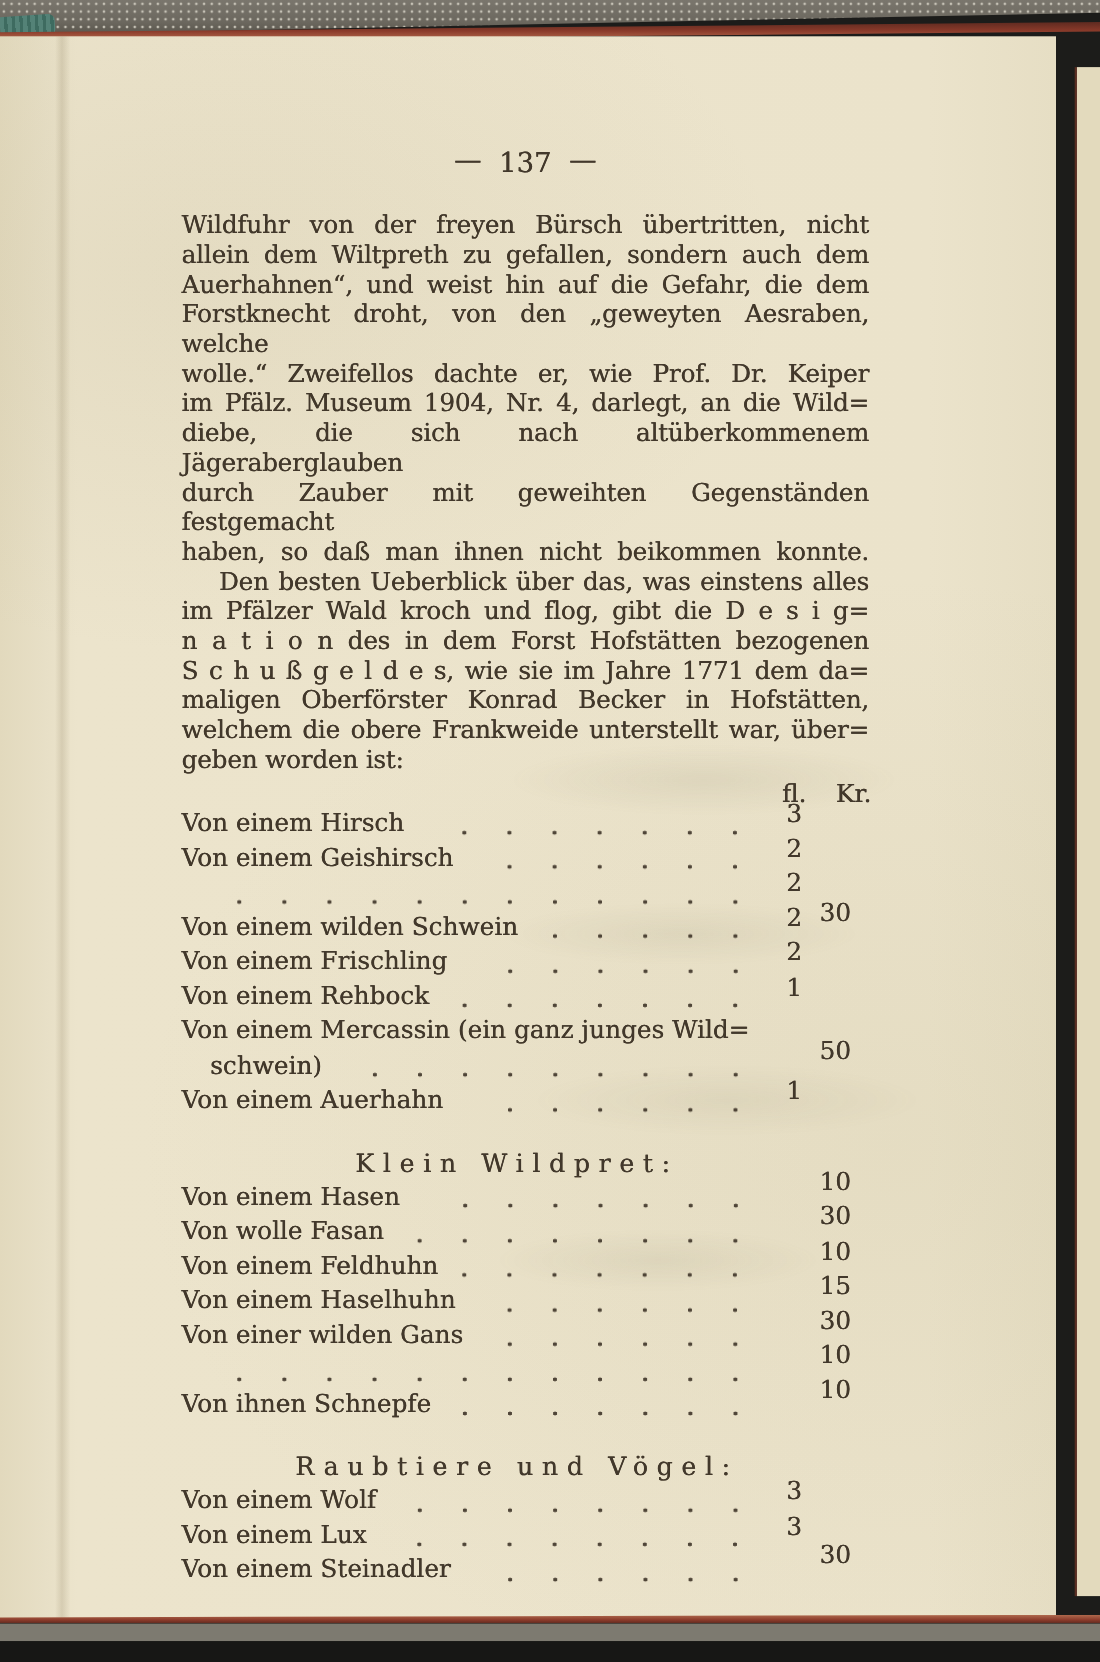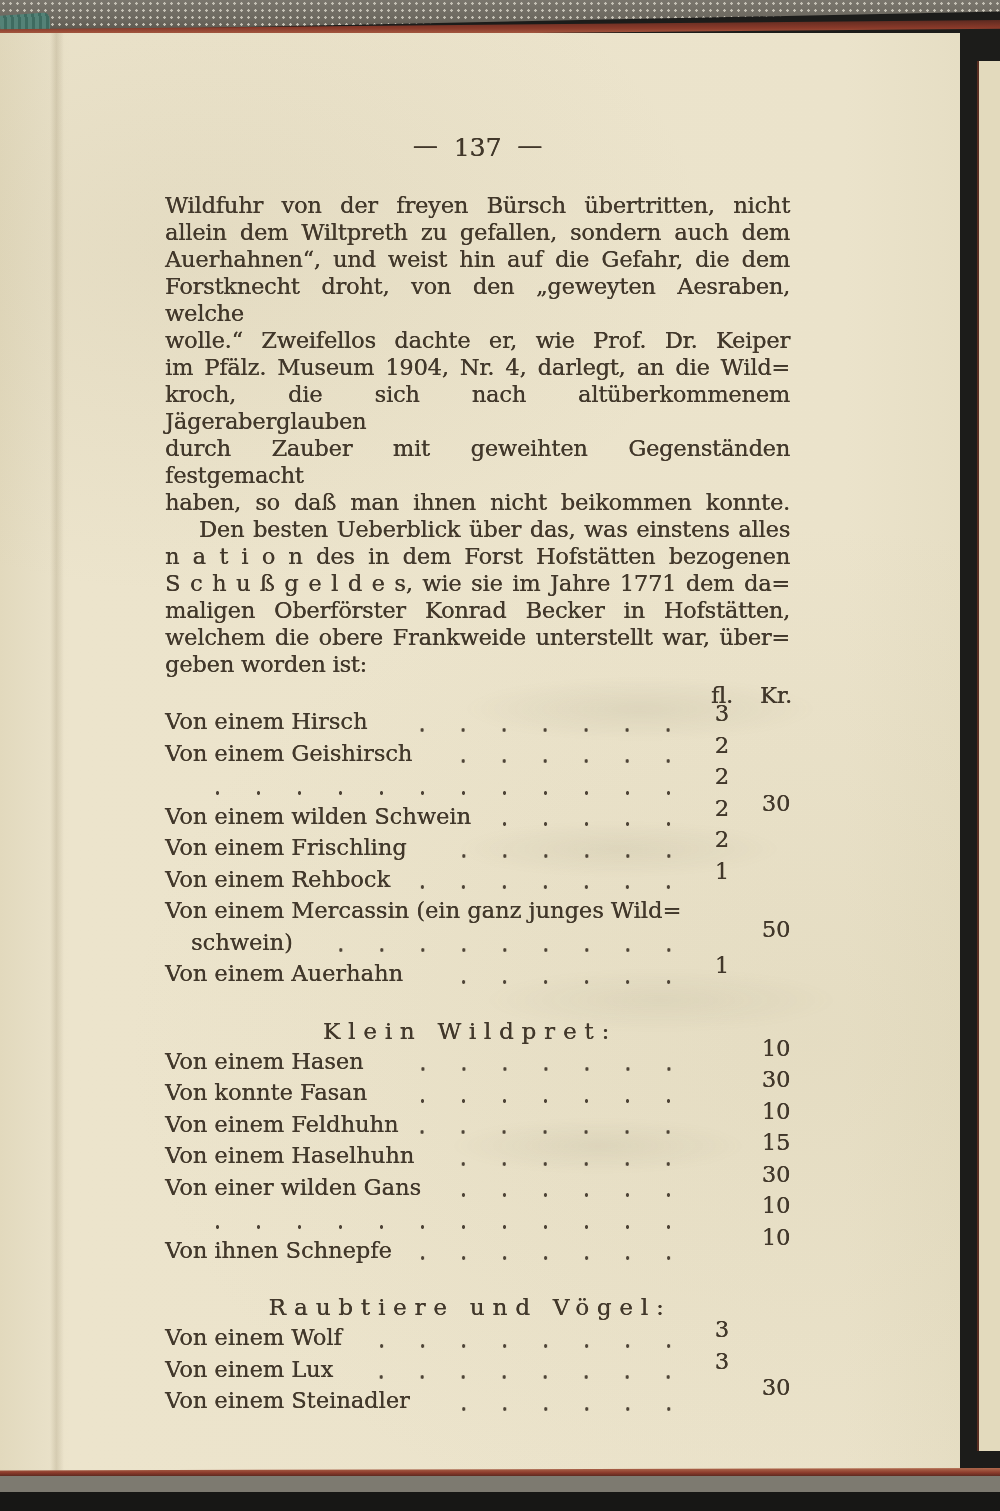--- a/index.html
+++ b/index.html
@@ -105,21 +105,21 @@
   .trow{display:flex;align-items:baseline;height:31.5px;font-size:22.5px;}
   .tlabel{white-space:nowrap;}
   .tlabel.ind{padding-left:26px;}
   .dots{
     flex:1 1 auto;align-self:flex-end;height:10px;margin:0 10px 5px 22px;
     background-image:radial-gradient(circle, rgba(62,52,40,.9) 1.6px, rgba(0,0,0,0) 2px);
     background-size:41px 10px;background-repeat:repeat-x;background-position:100% 50%;
   }
   .dots.off{background:none;}
   .fl-v{flex:0 0 46px;text-align:center;transform:translateY(-8px);}
-  .kr-v{flex:0 0 62px;text-align:center;transform:translateY(-13px);padding-right:6px;}
+  .kr-v{flex:0 0 62px;transform:translateY(-13px);padding-right:6px;}
   .theading{
     width:610px;text-align:center;font-size:23px;letter-spacing:0.34em;
     height:36px;line-height:38px;margin-top:20px;
   }
 </style>
 </head>
 <body>
 
 <div class="scene">
 
@@ -139,26 +139,27 @@
       </div>
 
       <div class="paras" id="paragraphs">
           <div class="para">
             <div class="bline">Wildfuhr von der freyen Bürsch übertritten, nicht</div>
             <div class="bline">allein dem Wiltpreth zu gefallen, sondern auch dem</div>
             <div class="bline">Auerhahnen“, und weist hin auf die Gefahr, die dem</div>
             <div class="bline">Forstknecht droht, von den „geweyten Aesraben, welche</div>
             <div class="bline">wolle.“  Zweifellos dachte er, wie Prof. Dr. Keiper</div>
             <div class="bline">im Pfälz. Museum 1904, Nr. 4, darlegt, an die Wild=</div>
-            <div class="bline">kroch, die sich nach altüberkommenem Jägeraberglauben</div>
+            <div class="bline">diebe, die sich nach altüberkommenem Jägeraberglauben</div>
             <div class="bline">durch Zauber mit geweihten Gegenständen festgemacht</div>
             <div class="bline">haben, so daß man ihnen nicht beikommen konnte.</div>
           </div>
           <div class="para indent">
             <div class="bline">Den besten Ueberblick über das, was einstens alles</div>
+            <div class="bline">im Pfälzer Wald kroch und flog, gibt die D e s i g=</div>
             <div class="bline">n a t i o n des in dem Forst Hofstätten bezogenen</div>
             <div class="bline">S c h u ß g e l d e s, wie sie im Jahre 1771 dem da=</div>
             <div class="bline">maligen Oberförster Konrad Becker in Hofstätten,</div>
             <div class="bline">welchem die obere Frankweide unterstellt war, über=</div>
             <div class="bline shortlast">geben worden ist:</div>
           </div>
         </div>
 
       <div class="colheads">
         <span class="spacer"></span>
@@ -221,21 +222,21 @@
     <span class="kr-v"></span>
   </div>
           <div class="theading">Klein Wildpret:</div>
           <div class="trow">
     <span class="tlabel">Von einem Hasen</span>
     <span class="dots"></span>
     <span class="fl-v"></span>
     <span class="kr-v">10</span>
   </div>
           <div class="trow">
-    <span class="tlabel">Von konnte Fasan</span>
+    <span class="tlabel">Von wolle Fasan</span>
     <span class="dots"></span>
     <span class="fl-v"></span>
     <span class="kr-v">30</span>
   </div>
           <div class="trow">
     <span class="tlabel">Von einem Feldhuhn</span>
     <span class="dots"></span>
     <span class="fl-v"></span>
     <span class="kr-v">10</span>
   </div>

